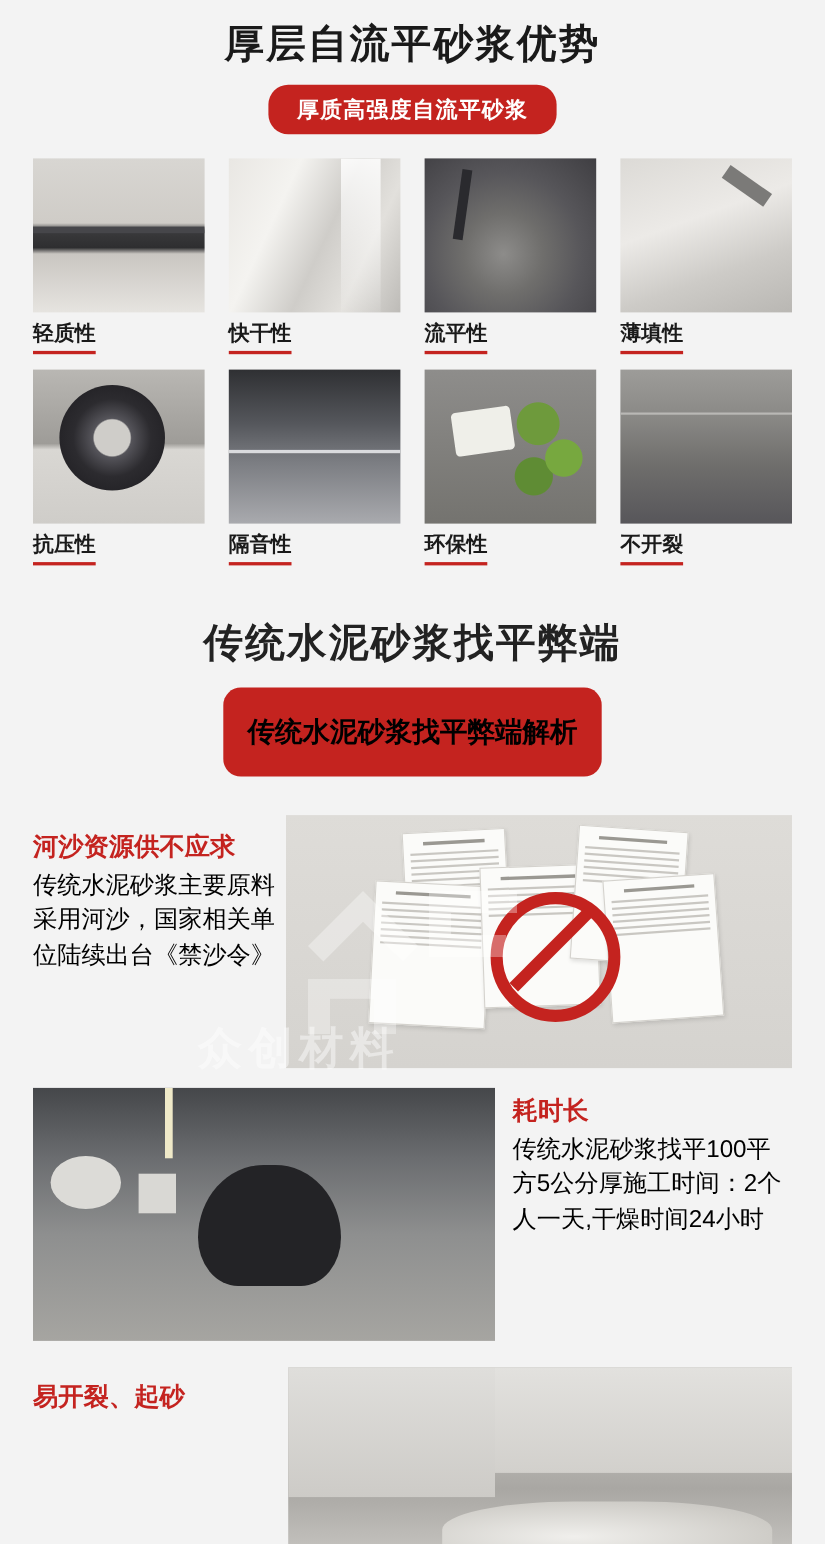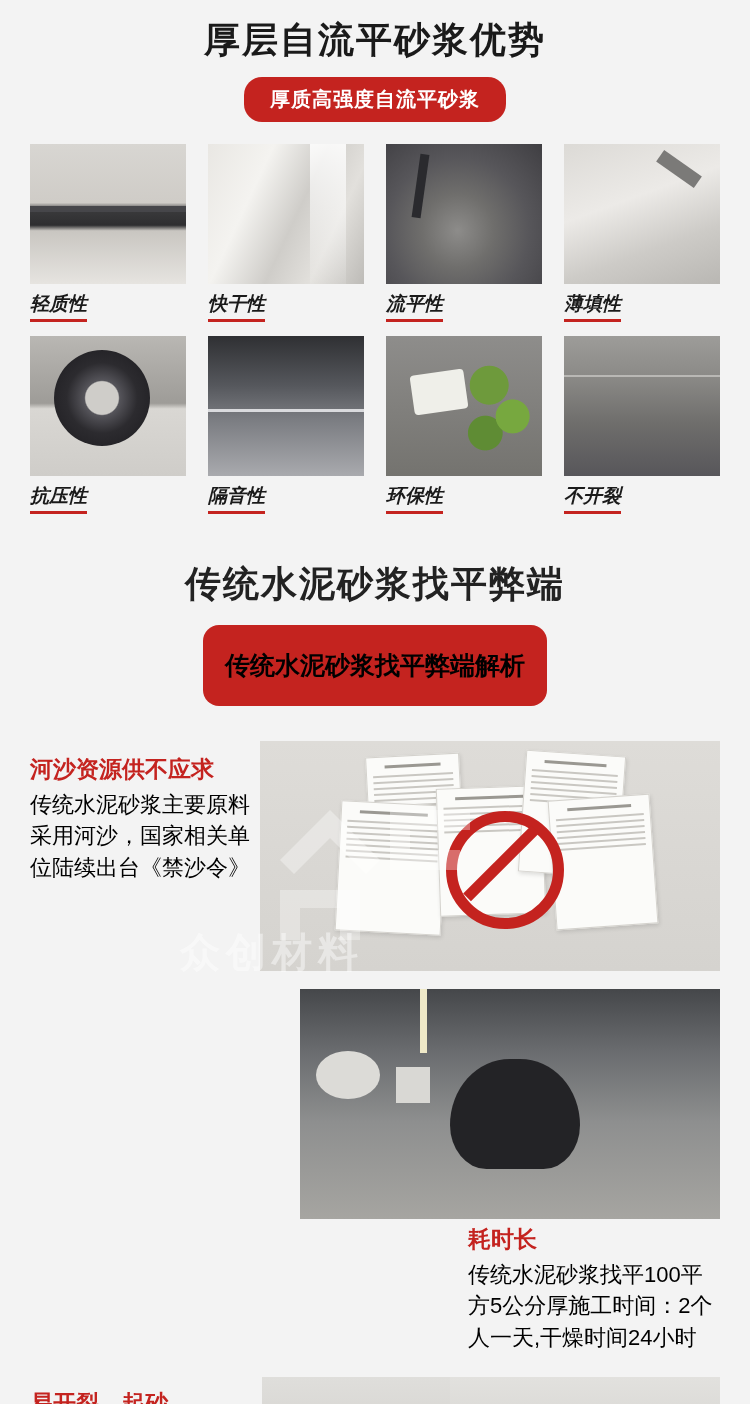--- a/index.html
+++ b/index.html
@@ -54,21 +54,20 @@
     margin: 22px auto 0 auto;
     width: 690px;
     display: grid;
     grid-template-columns: repeat(4, 156px);
     column-gap: 22px;
     row-gap: 6px;
     justify-content: center;
   }
   .cell {
     width: 156px;
-    font-style: italic;
   }
   .thumb {
     width: 156px;
     height: 140px;
     overflow: hidden;
     position: relative;
     background: #cfcfcf;
   }
   .cap {
     font-size: 19px;
@@ -196,22 +195,21 @@
     width: 96px;
     height: 11px;
     background: #c4231f;
     transform: rotate(-45deg);
   }
 
   
   .blockB {
     margin-top: 18px;
     display: flex;
-    align-items: flex-end;
-    flex-direction: column;
+    align-items: flex-start;
   }
   .workimg {
     width: 420px;
     height: 230px;
     background: linear-gradient(180deg,#45474a 0%,#6b6d70 28%,#8e8f8f 58%,#a6a5a1 100%);
     position: relative;
     overflow: hidden;
   }
   .workimg .fig {
     position: absolute;

